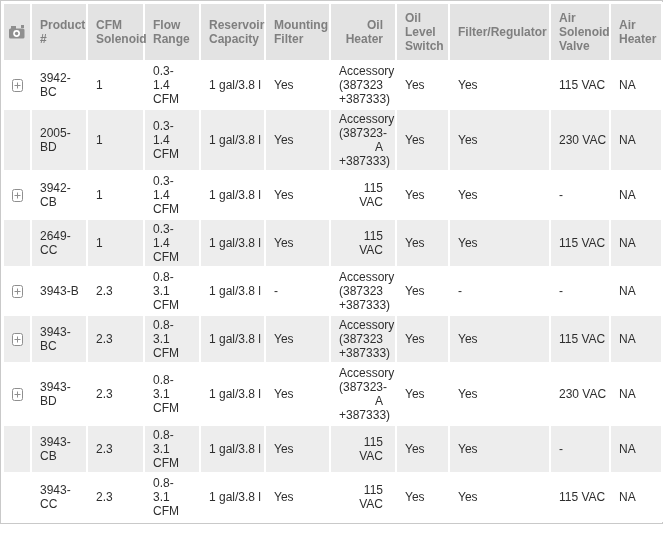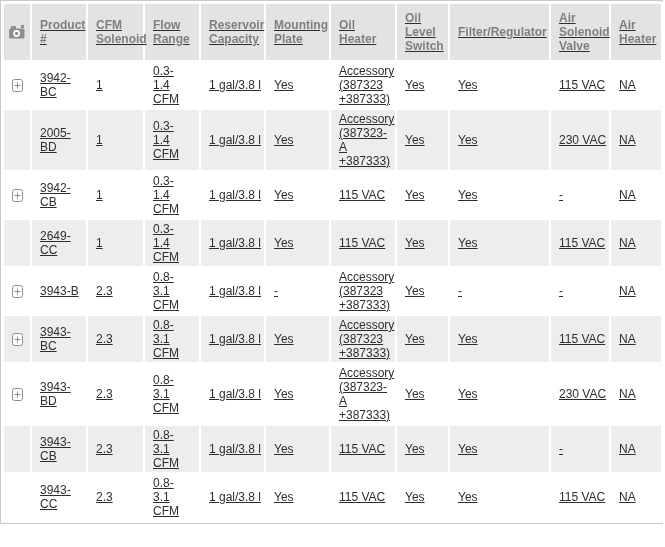--- a/index.html
+++ b/index.html
@@ -1,36 +1,36 @@
 <!DOCTYPE html>
 <html><head>
 <meta charset="utf-8">
 <style>
   html,body{margin:0;padding:0;background:#fff;}
   body{font-family:"Liberation Sans", sans-serif;font-size:12px;color:#2e2e2e;}
   .frame{
-    width:659px;margin:0;border:1px solid #c9c9c9;padding:1px;background:#fff;text-decoration:underline;
+    width:659px;margin:0;border:1px solid #c9c9c9;padding:1px;background:#fff;
   }
   table.spec{
     table-layout:fixed;width:657px;border-collapse:separate;border-spacing:2px;
     background:#fff;
   }
   th{
     background:#e3e3e3;color:#7f7f7f;font-weight:bold;text-align:left;
     vertical-align:middle;padding:7px 2px 7px 8px;line-height:14px;font-size:12px;
   }
   td{
     background:#ffffff;vertical-align:middle;text-align:left;
     padding:2px 2px 2px 8px;line-height:14px;color:#2e2e2e;
   }
   tbody tr:nth-child(even) td{background:#ededed;}
   td.c-photo{text-align:center;padding:2px 1px;}
   th.c-photo{padding:7px 1px;text-align:center;}
   th.c-filter, td.c-filter{padding-right:0;}
-  th.c-oil_heater, td.c-oil_heater{padding-right:1px;}
+  th.c-oil_heater, td.c-oil_heater{padding-right:12px;text-align:right;}
   th.c-flow, td.c-flow{padding-right:16px;}
   th.c-solenoid, td.c-solenoid{padding-right:1px;}
   .expand-btn{display:inline-block;cursor:pointer;line-height:0;}
   svg{display:inline-block;vertical-align:middle;}
 </style>
 </head>
 <body>
 
 <div class="frame">
   <table class="spec">
@@ -57,21 +57,21 @@
       <rect x="0" y="3.5" width="15.5" height="10" rx="1.5" fill="#8f8f8f"></rect>
       <circle cx="7.6" cy="8.5" r="3.4" fill="#ffffff"></circle>
       <circle cx="7.6" cy="8.5" r="1.7" fill="#8f8f8f"></circle>
     </svg>
   </span>
 </th>
           <th class="c-product"><span>Product #</span></th>
           <th class="c-cfm"><span>CFM Solenoid</span></th>
           <th class="c-flow"><span>Flow Range</span></th>
           <th class="c-reservoir"><span>Reservoir Capacity</span></th>
-          <th class="c-mounting"><span>Mounting Plate</span></th>
+          <th class="c-mounting"><span>Mounting Filter</span></th>
           <th class="c-oil_heater"><span>Oil Heater</span></th>
           <th class="c-oil_level"><span>Oil Level Switch</span></th>
           <th class="c-filter"><span>Filter/Regulator</span></th>
           <th class="c-solenoid"><span>Air Solenoid Valve</span></th>
           <th class="c-air_heater"><span>Air Heater</span></th>
         </tr>
     </thead>
     <tbody>
         <tr>
           <td class="c-photo">

